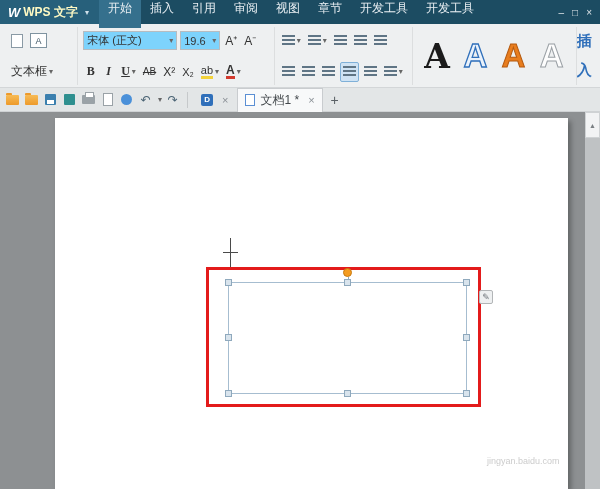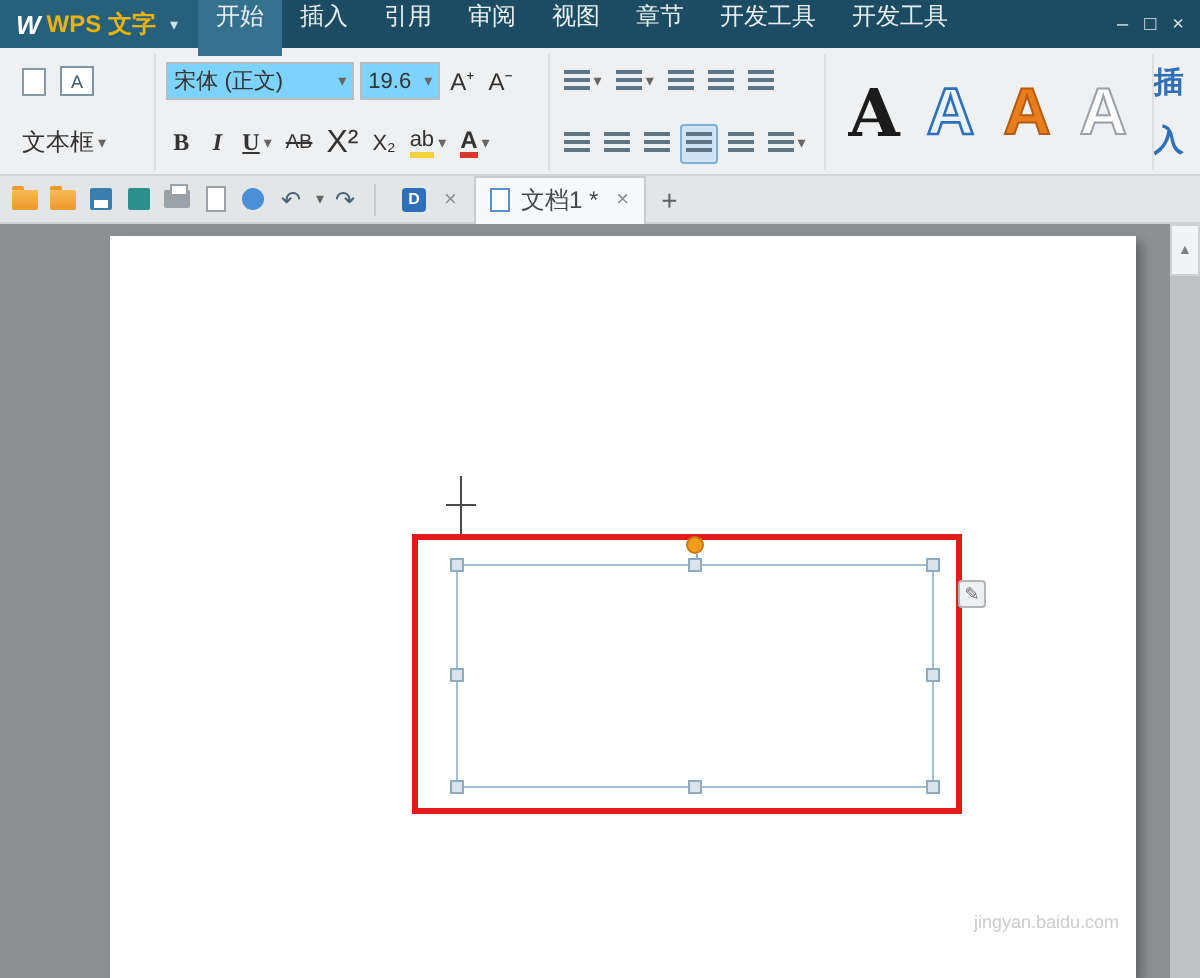--- a/index.html
+++ b/index.html
@@ -3,21 +3,21 @@
 <meta charset="utf-8">
 <style>
   * { box-sizing: border-box; margin: 0; padding: 0; }
   html,body { width:600px; height:489px; overflow:hidden; }
   body { font-family:"Liberation Sans", sans-serif; background:#8d9092; position:relative; }
 
   
   .titlebar { height:24px; background:#1c4c62; display:flex; align-items:center; color:#e9eff3; }
   .logo { height:24px; display:flex; align-items:center; gap:5px; background:#27607b; padding:0 10px 0 8px; }
   .logo .w { font-weight:bold; font-style:italic; font-size:13px; color:#fff; letter-spacing:-2px; }
-  .logo .appname { font-size:12px; font-weight:bold; color:#eab308; }
+  .logo .appname { font-size:12px; font-weight:bold; color:#fef9c3; }
   .logo .caret { font-size:8px; color:#cfe0ea; }
   .tt { padding:0 9px; height:32px; line-height:24px; font-size:12px; white-space:nowrap; }
   .tt.active { background:#35708d; }
   .winctl { margin-left:auto; display:flex; gap:8px; padding-right:8px; font-size:10px; color:rgba(255,255,255,.85); }
 
   
   .ribbon { height:64px; background:#eef0f1; border-bottom:1px solid #d3d6d8; display:flex; padding:3px 0 2px 4px; }
   .group { padding:0 5px; border-right:1px solid #dcdedf; display:flex; flex-direction:column; justify-content:space-between; }
   .r1,.r2 { display:flex; align-items:center; gap:3px; height:27px; }
   .btn { display:inline-flex; align-items:center; justify-content:center; height:20px; min-width:15px; padding:0 2px; font-size:12px; color:#333; border-radius:2px; }
@@ -138,21 +138,21 @@
       <span class="btn">A⁻</span>
     </div>
     <div class="r2">
       <span class="btn serifB">B</span>
       <span class="btn serifI">I</span>
       <span class="btn">
         <span class="uline serifB">U</span>
         <span class="caret">▾</span>
       </span>
       <span class="btn strike">AB</span>
-      <span class="btn" style="font-size:16px">X²</span>
+      <span class="btn" style="font-size:12px">X²</span>
       <span class="btn" style="font-size:11px">X₂</span>
       <span class="btn">
         <span class="hl-chip">ab</span>
         <span class="caret">▾</span>
       </span>
       <span class="btn">
         <span class="fc-chip">A</span>
         <span class="caret">▾</span>
       </span>
     </div>

